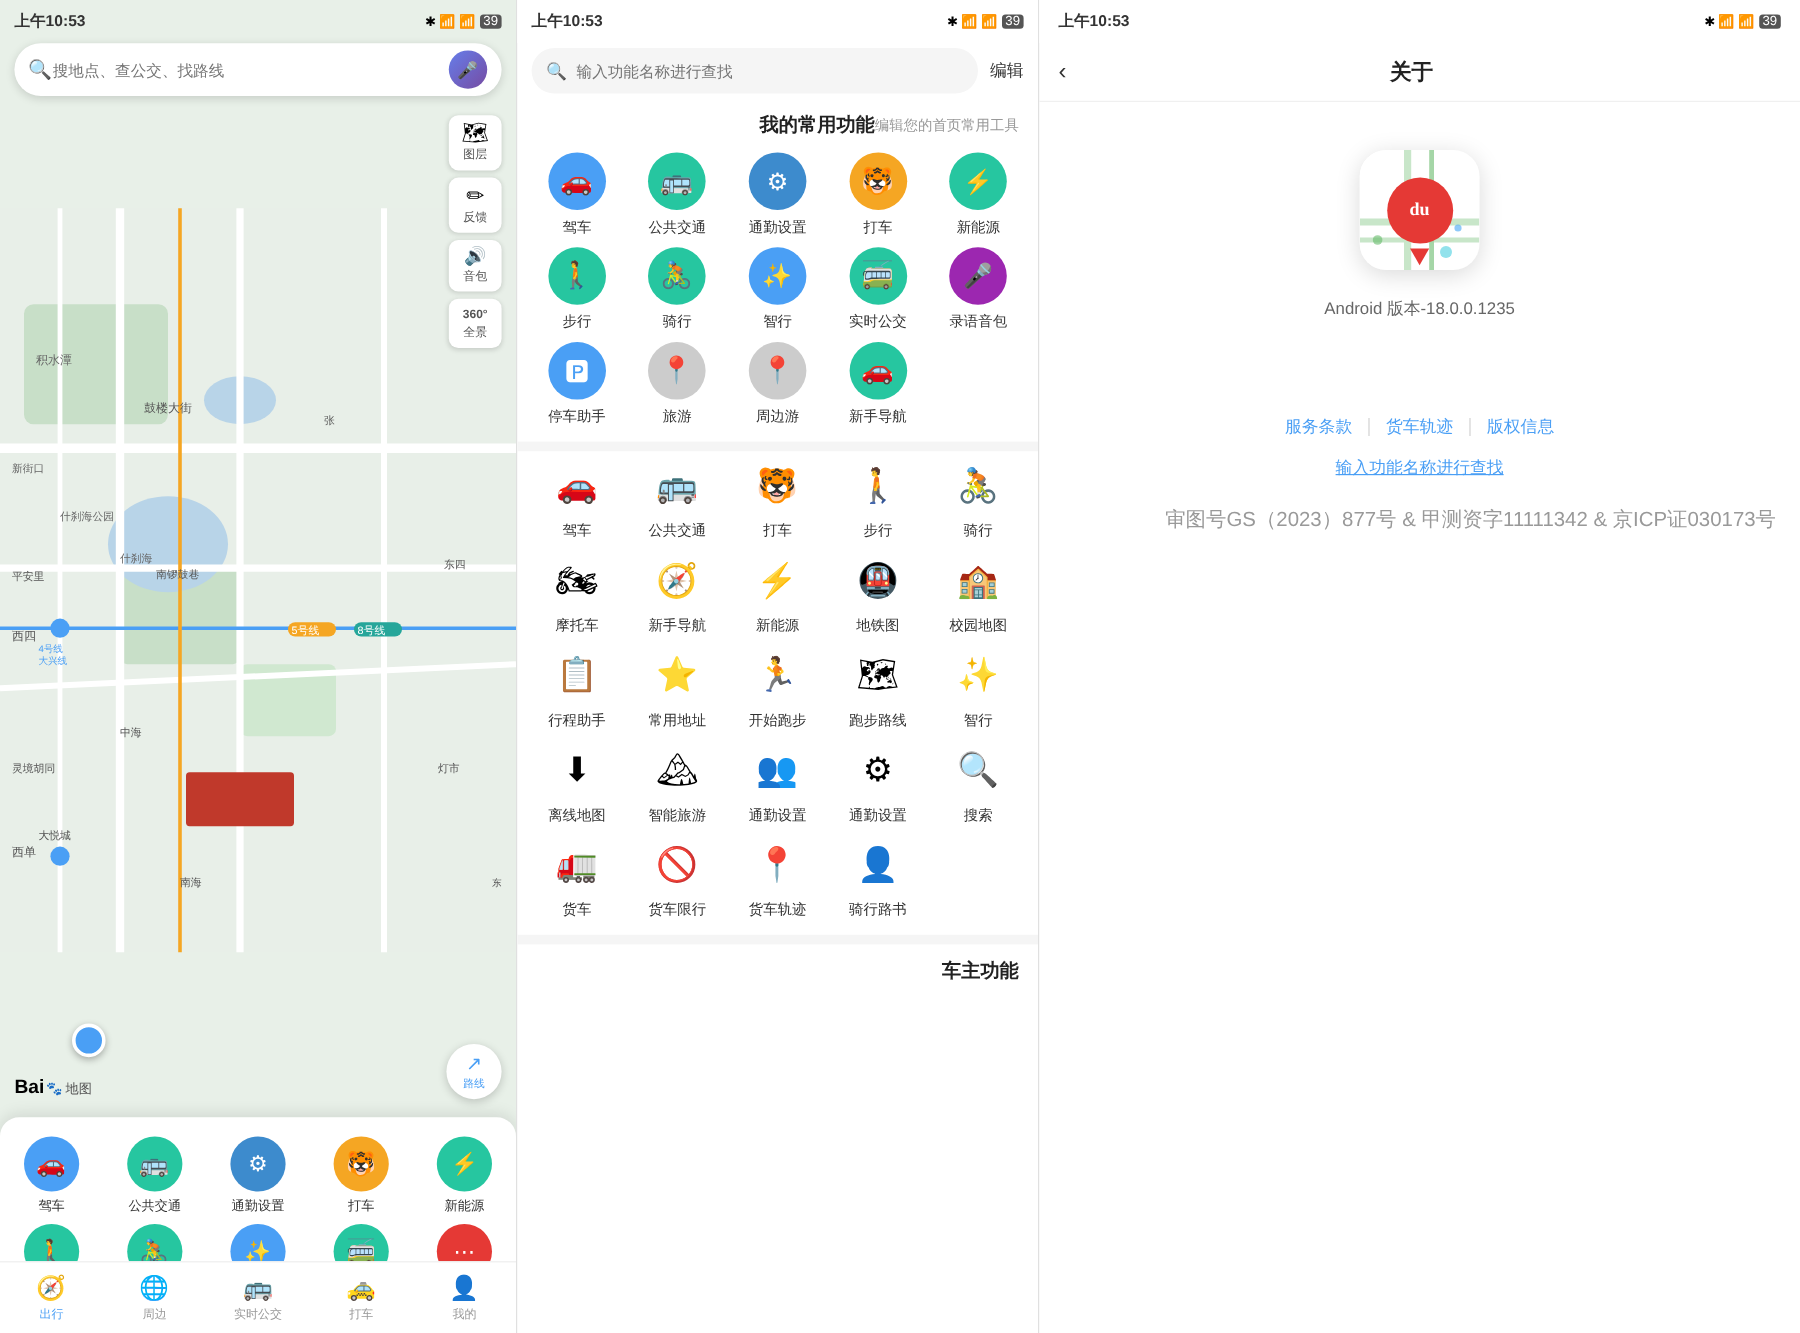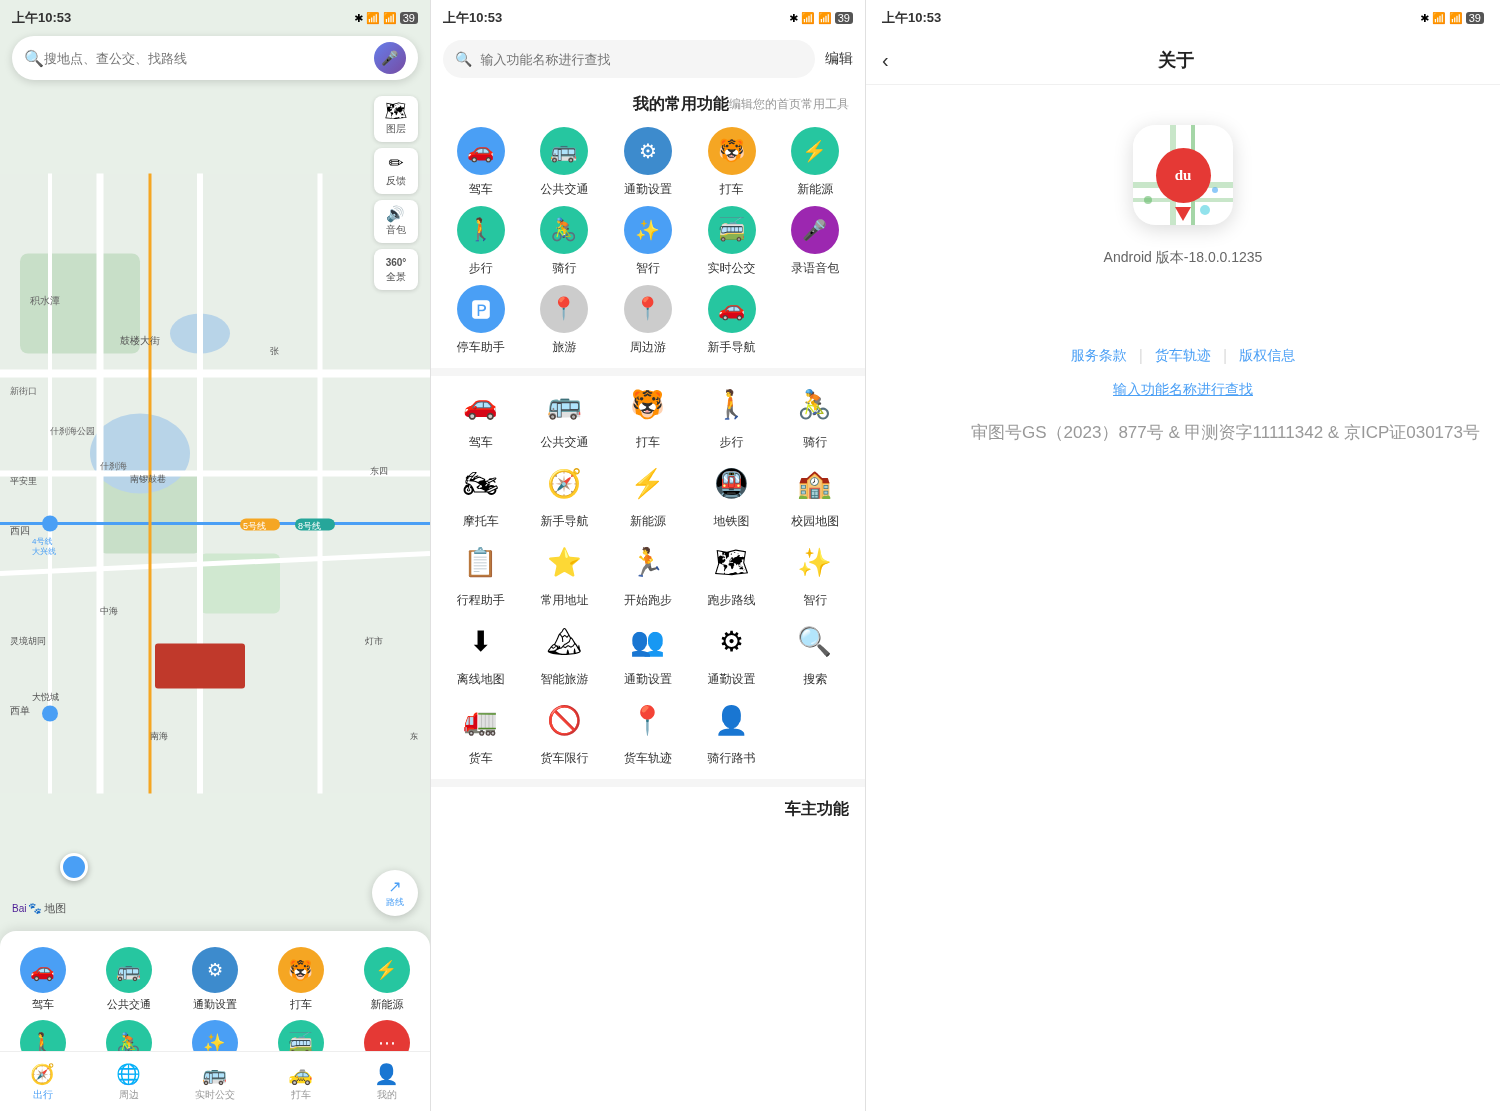--- a/index.html
+++ b/index.html
@@ -188,21 +188,21 @@
         <span class="icon-area" style="font-size:15px;">🔊</span>
         <span class="label">音包</span>
       </div>
       <div class="map-tool-btn">
         <span class="label" style="font-size:10px; font-weight:bold;">360°</span>
         <span class="label">全景</span>
       </div>
     </div>
 
     <div class="baidu-logo">
-      <span style="font-size:10px; color:#4c1d95; font-weight:normal;">Bai</span>
+      <span style="font-size:16px; color:#000000; font-weight:bold;">Bai</span>
       <span style="font-size:11px; color:#4a9ff5;">🐾</span>
       <span style="font-size:11px; color:#555;">地图</span>
     </div>
 
     <div class="route-btn">
       <span class="route-btn-icon">↗</span>
       <span class="route-btn-text">路线</span>
     </div>
 
     <div class="location-dot"></div>

